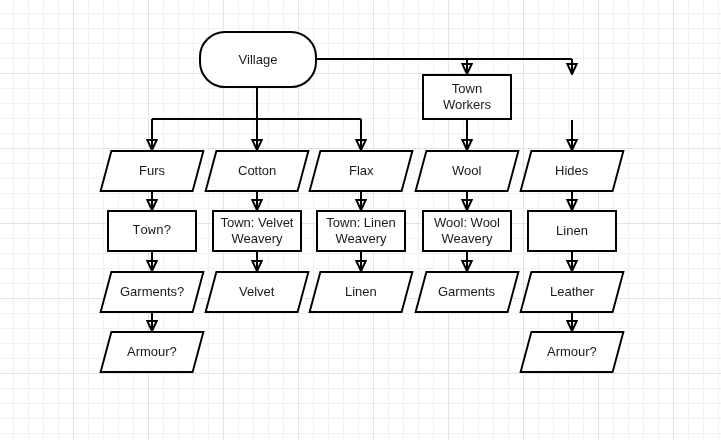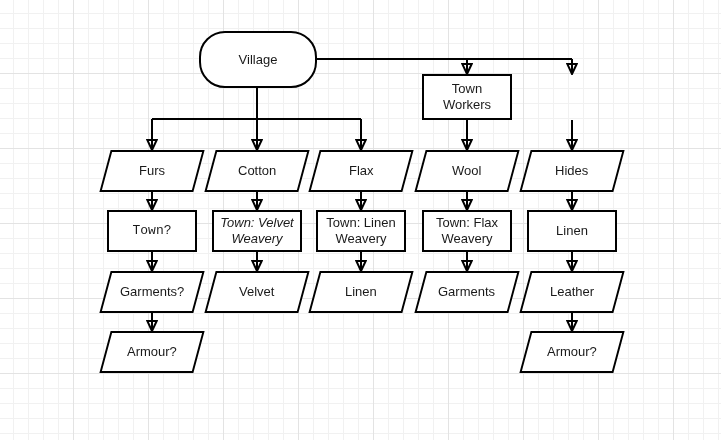--- a/index.html
+++ b/index.html
@@ -109,28 +109,28 @@
   <div class="node para" style="left:420px; top:150px; width:94px; height:42px;">
     <span class="plabel">Wool</span>
   </div>
   <div class="node para" style="left:525px; top:150px; width:94px; height:42px;">
     <span class="plabel">Hides</span>
   </div>
 
   <div class="node rect" style="left:107px; top:210px; width:90px; height:42px;font-family:Liberation Mono, monospace;">
     <span>Town?</span>
   </div>
-  <div class="node rect" style="left:212px; top:210px; width:90px; height:42px;font-style:italic;">
+  <div class="node rect" style="left:212px; top:210px; width:90px; height:42px;">
     <span>Town: Velvet Weavery</span>
   </div>
   <div class="node rect" style="left:316px; top:210px; width:90px; height:42px;justify-content:center;">
     <span>Town: Linen Weavery</span>
   </div>
   <div class="node rect" style="left:422px; top:210px; width:90px; height:42px;">
-    <span>Town: Flax Weavery</span>
+    <span>Wool: Wool Weavery</span>
   </div>
   <div class="node rect" style="left:527px; top:210px; width:90px; height:42px;">
     <span>Linen</span>
   </div>
 
   <div class="node para" style="left:105px; top:271px; width:94px; height:42px;">
     <span class="plabel">Garments?</span>
   </div>
   <div class="node para" style="left:210px; top:271px; width:94px; height:42px;">
     <span class="plabel">Velvet</span>

